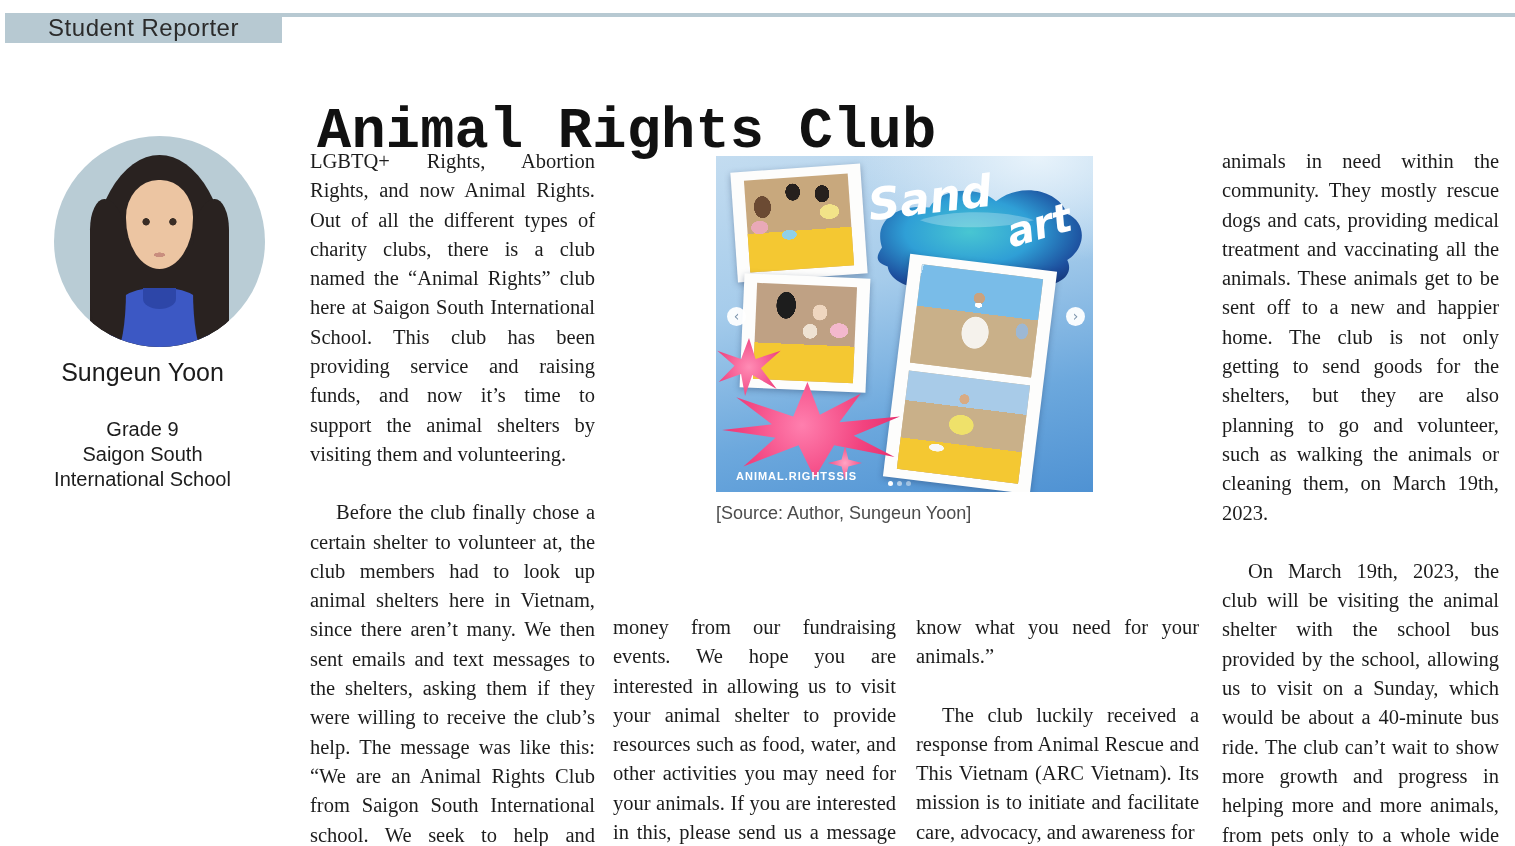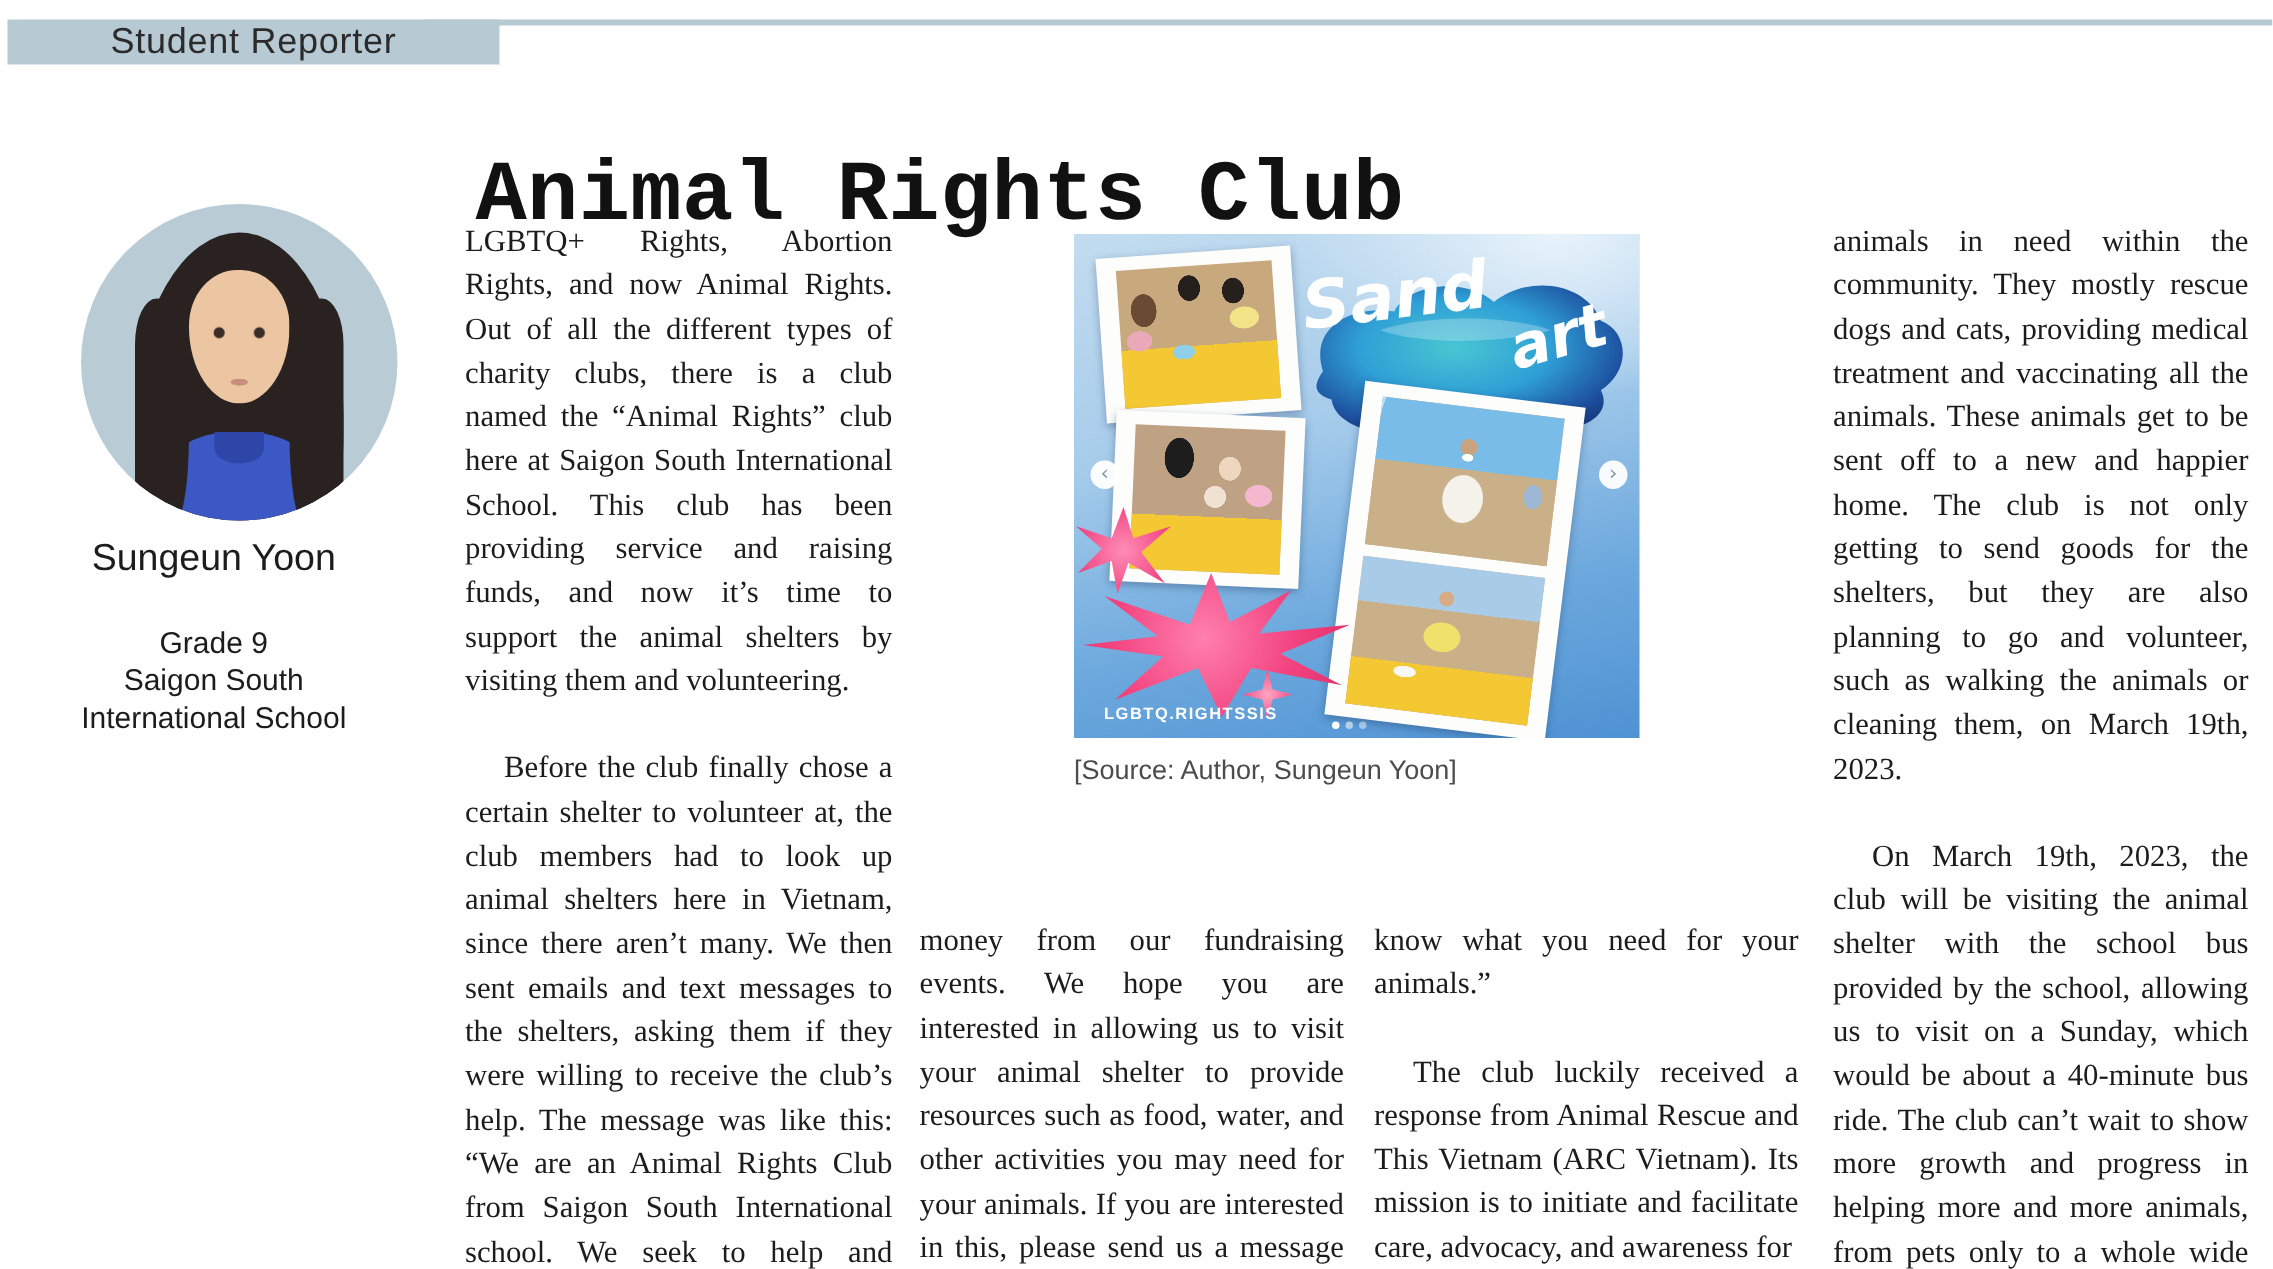--- a/index.html
+++ b/index.html
@@ -1,20 +1,20 @@
 <!DOCTYPE html>
 <html><head>
 <meta charset="utf-8">
 <style>
   html,body{margin:0;padding:0;background:#ffffff;}
   body{width:1515px;height:846px;position:relative;overflow:hidden;
        font-family:"Liberation Serif", serif;color:#1a1a1a;}
 
   
-  .kicker-box{position:absolute;left:5px;top:13px;width:328px;height:30px;
+  .kicker-box{position:absolute;left:5px;top:13px;width:277px;height:30px;
     background:#b7c9d2;display:flex;align-items:center;justify-content:center;}
   .kicker-box span{font-family:"Liberation Sans",sans-serif;font-size:24px;
     letter-spacing:.5px;color:#2b2b2b;}
   .top-rule{position:absolute;left:282px;top:13px;width:1233px;height:4px;background:#b7c9d2;}
 
   .headline{position:absolute;left:317px;top:62px;font-size:57px;color:#111;
     font-family:Liberation Mono, monospace;letter-spacing:.2px;}
 
   
   .avatar{position:absolute;left:54px;top:136px;width:211px;height:211px;border-radius:50%;
@@ -199,21 +199,21 @@
   </div>
   <div class="polaroid p3">
     <div class="photo sceneC"></div>
     <div class="photo sceneD"></div>
   </div>
 
   <div class="star-big"></div>
   <div class="star-small"></div>
   <div class="sparkle"></div>
 
-  <div class="ig-handle">LGBTQ.RIGHTSSIS</div>
+  <div class="ig-handle">ANIMAL.RIGHTSSIS</div>
 
   <button class="nav-btn nav-prev">‹</button>
   <button class="nav-btn nav-next">›</button>
   <div class="dots">
     <span></span>
     <span></span>
     <span></span>
   </div>
 </div>
 

